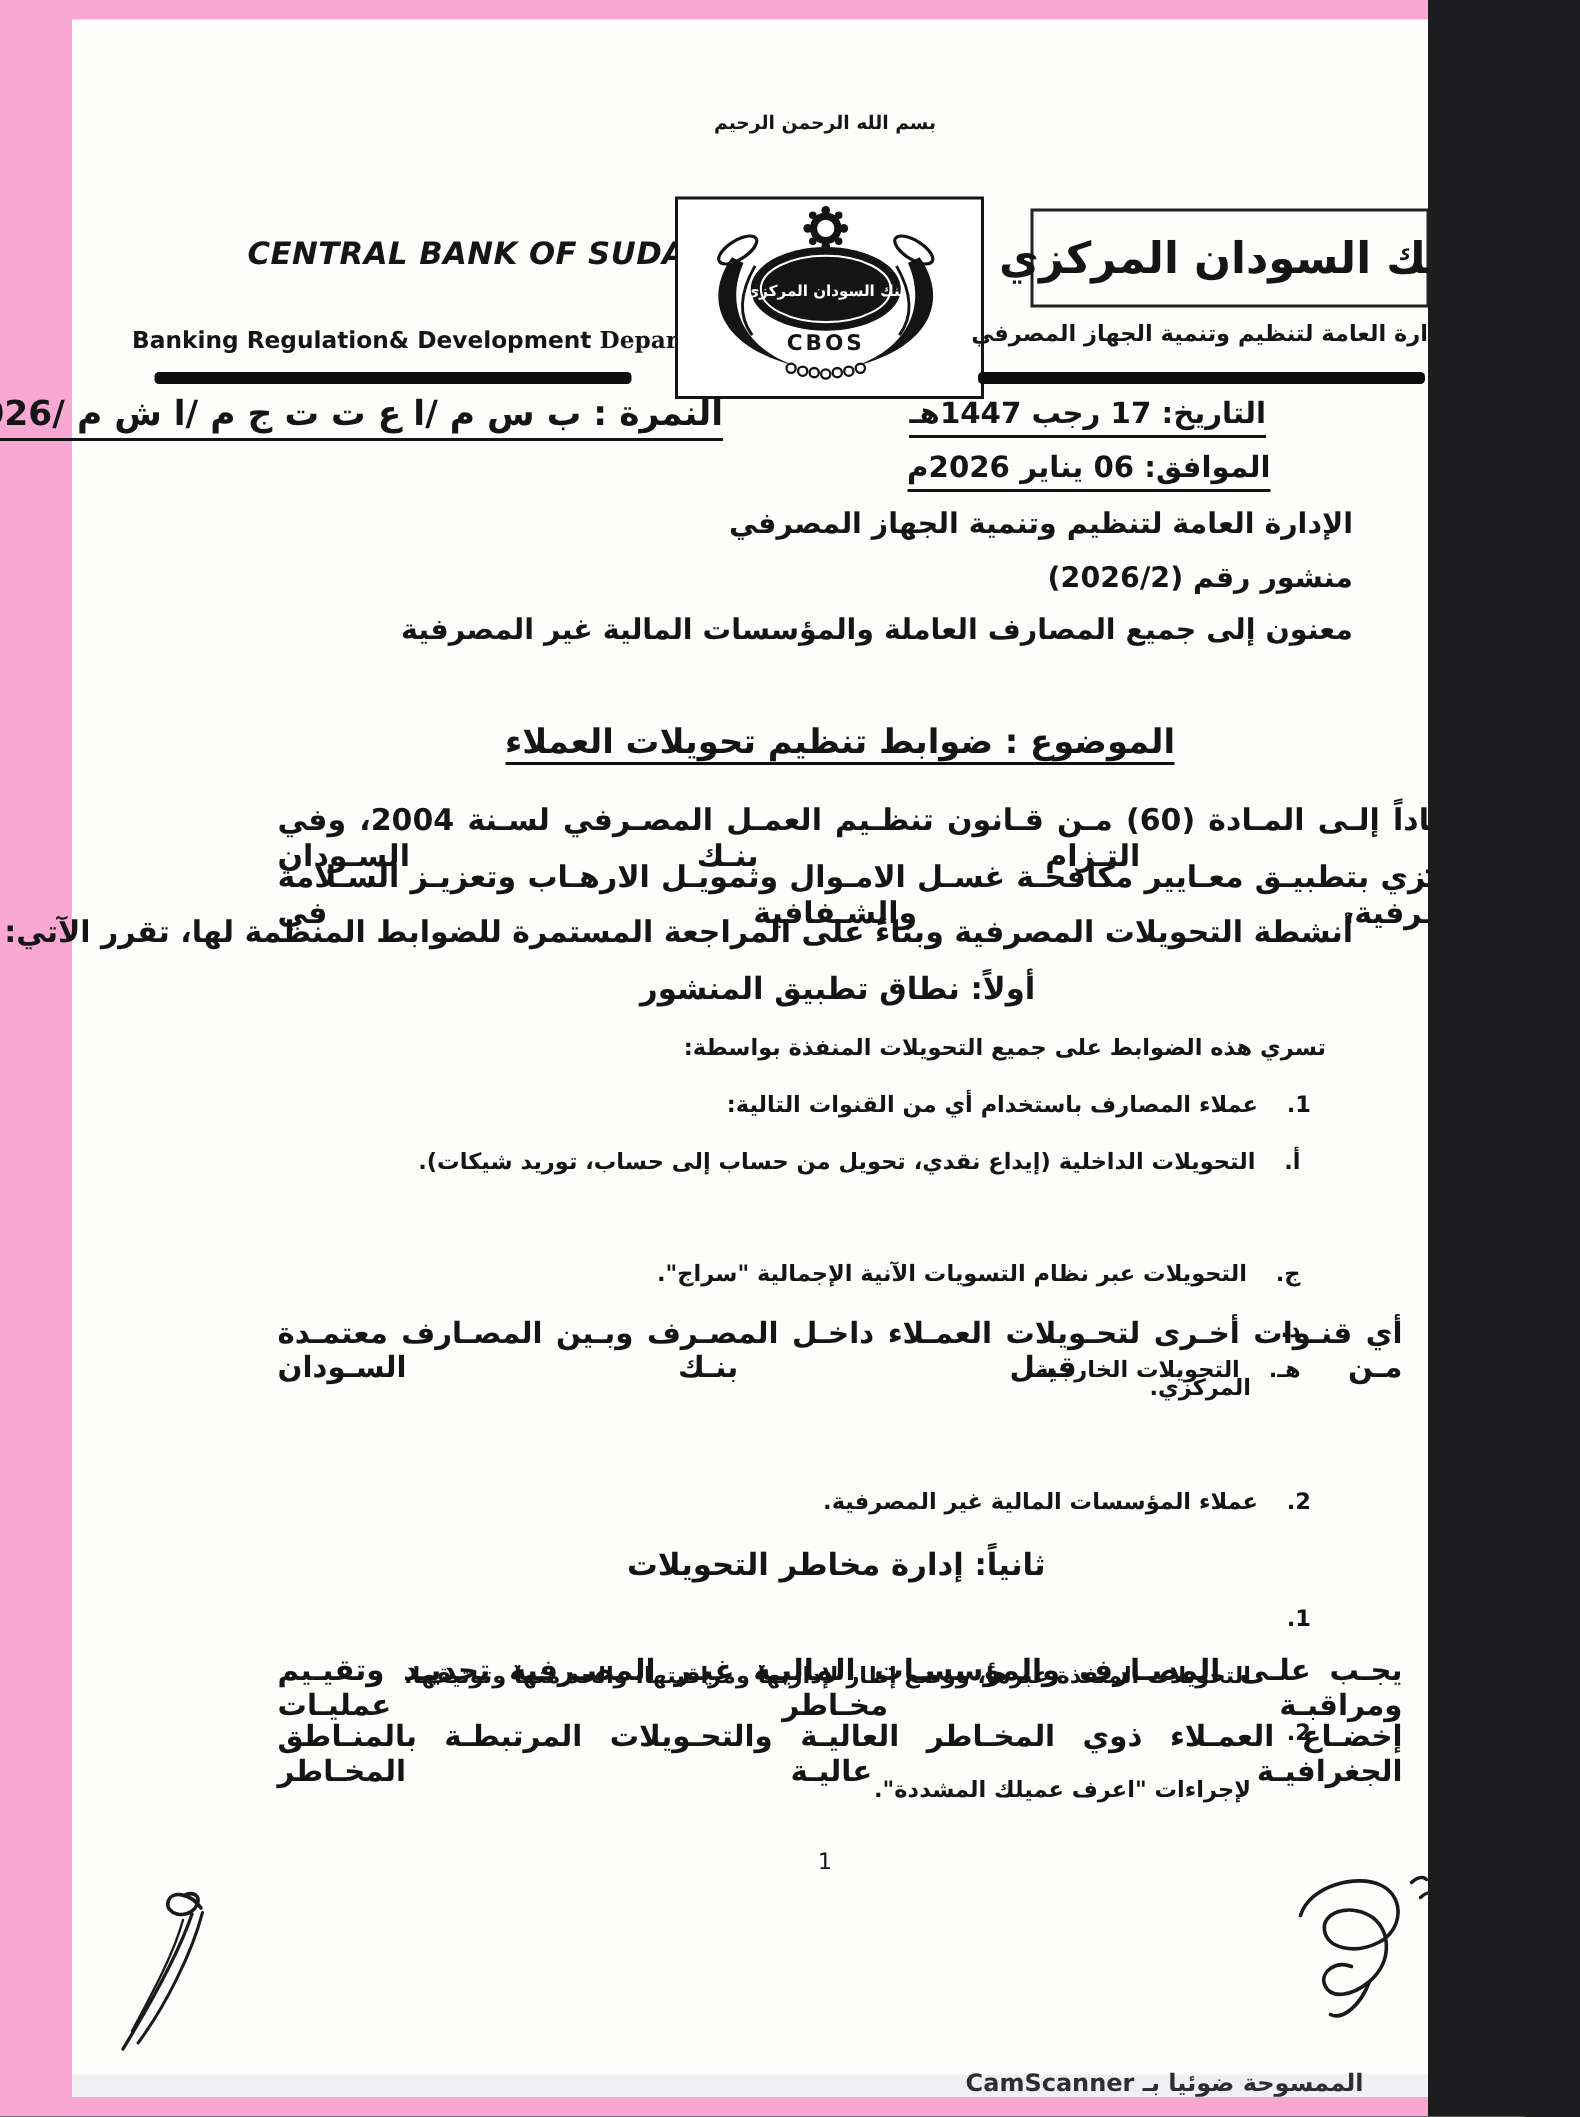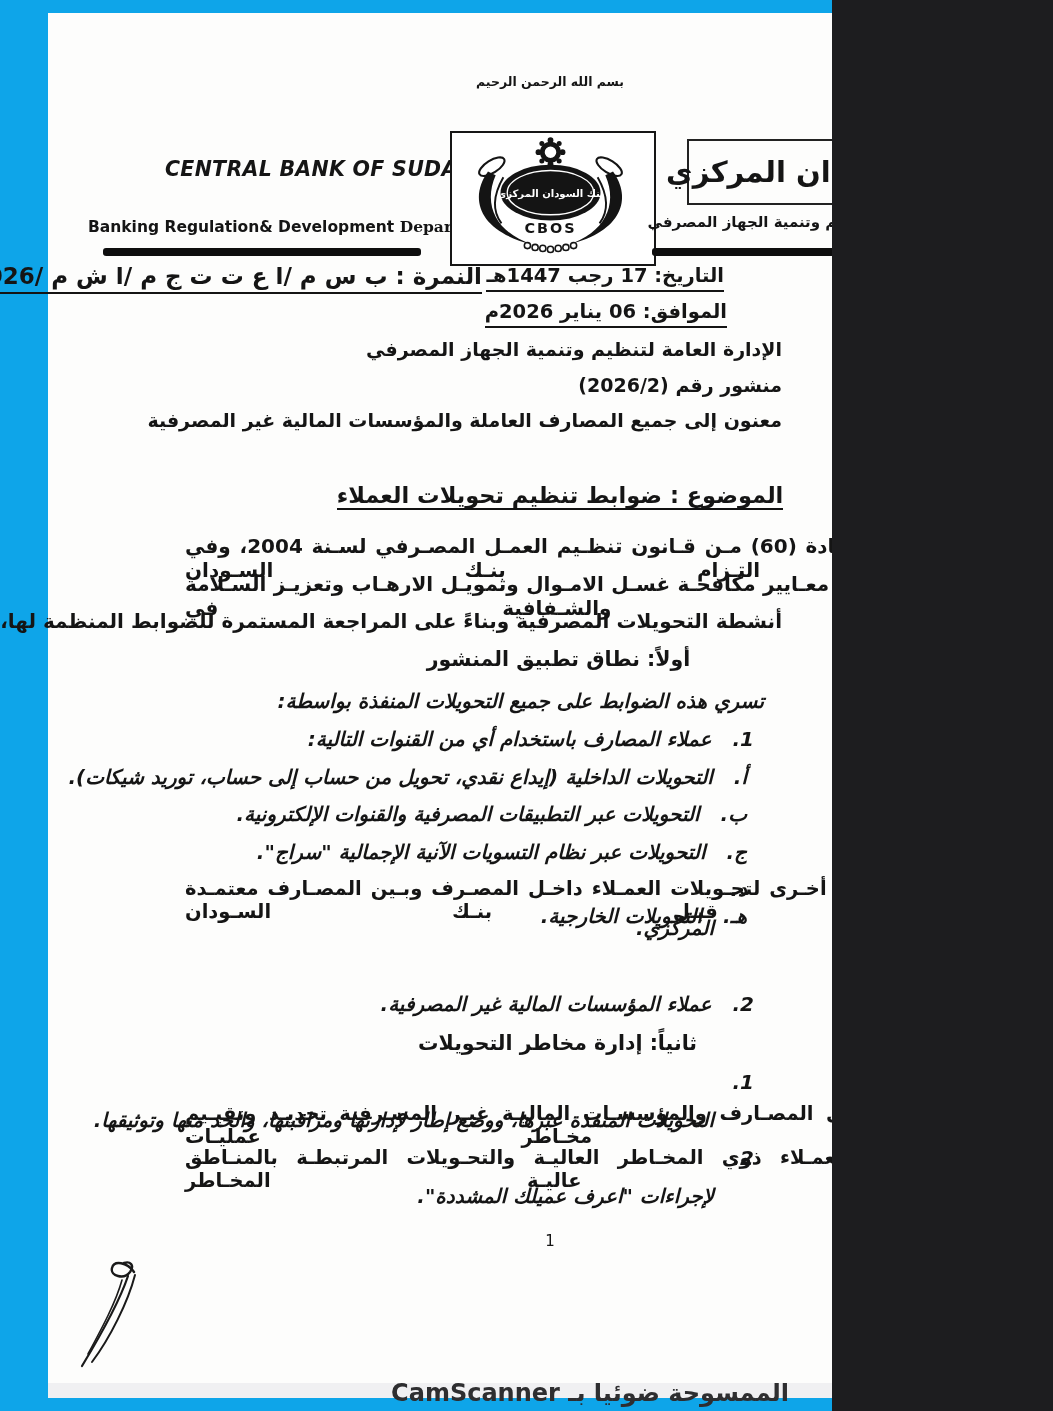--- a/index.html
+++ b/index.html
@@ -1,29 +1,29 @@
 <!DOCTYPE html>
 <html><head>
 <meta charset="utf-8">
 <style>
   html,body{margin:0;padding:0;background:#1d1d1f;}
-  .canvas{position:relative;width:832px;height:1411px;background:#0ea5e9;overflow:hidden;
+  .canvas{position:relative;width:952px;height:1411px;background:#f9a8d4;overflow:hidden;
           font-family:"DejaVu Sans",sans-serif;color:#151515;}
   .page{position:absolute;left:48px;top:13px;width:978px;height:1385px;background:#fdfdfc;}
   .strip{position:absolute;left:48px;top:1383px;width:978px;height:15px;background:#f0f0f2;}
   .el{position:absolute;}
   .ar{direction:rtl;font-weight:bold;}
   .nowrap{white-space:nowrap;}
   .jline{direction:rtl;font-weight:bold;text-align:justify;text-align-last:justify;font-size:19.5px;line-height:1.2;}
   .intro{font-size:20px;}
   .u{display:inline-block;border-bottom:2.2px solid #141414;padding-bottom:3px;}
   .u25{display:inline-block;border-bottom:2.6px solid #111;padding-bottom:0;}
   .rule{position:absolute;height:8px;background:#0e0e0e;border-radius:3px;}
   .num{margin-left:14px;}
-  .itemline{font-size:20px;font-style:italic;}
+  .itemline{font-size:15px;}
   .center{text-align:center;}
   .serifw{font-family:"DejaVu Serif",serif;}
   .faintline{position:absolute;left:1011px;top:90px;width:2px;height:1295px;background:#c8c8cc;opacity:.55;}
   svg{display:block;}
 </style>
 </head>
 <body>
 
 <div class="canvas">
 
@@ -112,24 +112,20 @@
 
   <div class="el ar nowrap itemline" style="right:78px;top:727px;">
     <span class="num">1.</span>
     <span>عملاء المصارف باستخدام أي من القنوات التالية:</span>
   </div>
 
   <div class="el ar nowrap itemline" style="right:85px;top:765px;">
     <span class="num">أ.</span>
     <span>التحويلات الداخلية (إيداع نقدي، تحويل من حساب إلى حساب، توريد شيكات).</span>
   </div>
-  <div class="el ar nowrap itemline" style="right:85px;top:802px;">
-    <span class="num">ب.</span>
-    <span>التحويلات عبر التطبيقات المصرفية والقنوات الإلكترونية.</span>
-  </div>
   <div class="el ar nowrap itemline" style="right:85px;top:840px;">
     <span class="num">ج.</span>
     <span>التحويلات عبر نظام التسويات الآنية الإجمالية "سراج".</span>
   </div>
 
   <div class="el ar nowrap itemline" style="right:85px;top:877px;">د.</div>
   <div class="el jline" style="left:185px;top:877px;width:750px;">أي قنـوات أخـرى لتحـويلات العمـلاء داخـل المصـرف وبـين المصـارف معتمـدة مـن قبـل بنـك السـودان</div>
   <div class="el ar nowrap itemline" style="right:118px;top:916px;font-weight:bold;">المركزي.</div>
 
   <div class="el ar nowrap itemline" style="right:85px;top:904px;">
@@ -164,18 +160,18 @@
   </div>
   <div class="el" style="left:843px;top:1243px;">
     <svg width="120" height="112" viewBox="0 0 120 112" fill="none" stroke="#1a1a1a" stroke-linecap="round">
       <path d="M24,34 C30,14 62,6 78,14 C94,22 92,44 76,52 C60,60 42,56 40,44 C38,32 56,26 70,34 C84,42 86,64 70,78 C58,88 44,90 40,80 C37,71 48,64 58,68" stroke-width="2.4"></path>
       <path d="M70,78 C64,94 52,104 44,100" stroke-width="2.4"></path>
       <path d="M98,12 C102,8 106,8 108,10" stroke-width="2.2"></path>
       <path d="M104,22 C108,18 112,18 114,20" stroke-width="2.2"></path>
     </svg>
   </div>
 
-  <div class="el ar nowrap" style="right:43px;top:1379px;font-size:24px;color:#2e2e30;">
+  <div class="el ar nowrap" style="right:43px;top:1379px;font-size:16px;color:#2e2e30;">
     <span>الممسوحة ضوئيا بـ</span>
     <span style="font-weight:bold;">CamScanner</span>
   </div>
 
 </div>
 
 </body></html>

